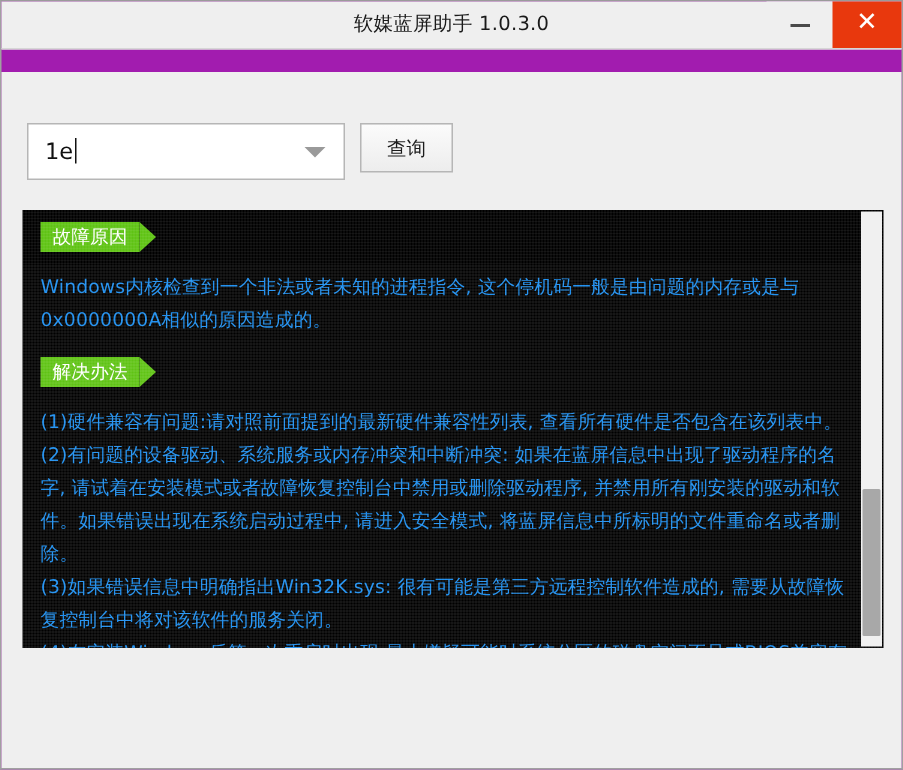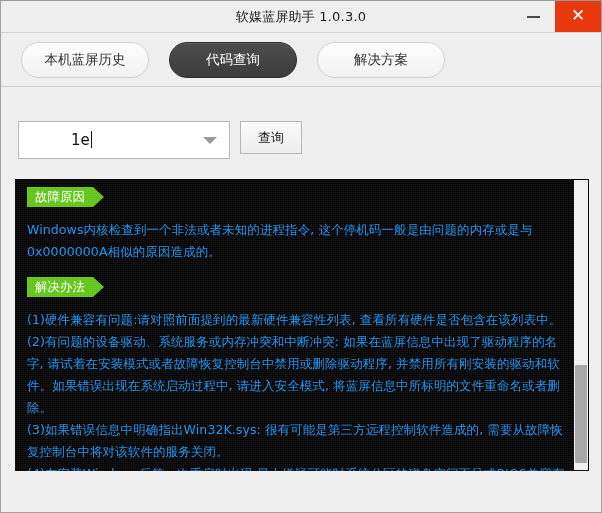--- a/index.html
+++ b/index.html
@@ -14,25 +14,26 @@
     font-family: "Liberation Sans", "DejaVu Sans", sans-serif;
   }
 
   
   .window {
     position: absolute;
     left: 0; top: 0;
     width: 602px;
     height: 513px;
     box-sizing: border-box;
-    background: #22c55e;
+    background: #a21caf;
     border: 1px solid #a0a0a0;
     border-top-color: #9a9a9a;
     display: flex;
     flex-direction: column;
+    gap: 15px;
   }
 
   
   .titlebar {
     position: relative;
     height: 31px;
     background: #efefef;
     flex: 0 0 auto;
     border-bottom: 1px solid #d6d6d6;
   }
@@ -152,21 +153,20 @@
     position: relative;
     display: flex;
     align-items: center;
   }
   .combo-value {
     padding-left: 11px;
     font-size: 15px;
     color: #111111;
     font-family: "DejaVu Sans", "Liberation Sans", sans-serif;
     position: relative;
-    margin-left: 41px;
   }
   .caret {
     display: inline-block;
     width: 1px;
     height: 17px;
     background: #111;
     margin-left: 1px;
     vertical-align: -3px;
   }
   .combo-arrow {
@@ -293,31 +293,20 @@
   <div class="titlebar">
     <div class="title-text">软媒蓝屏助手 1.0.3.0</div>
     <div class="win-btns">
       <div class="btn-min"></div>
       <div class="btn-close">
         <span class="x">✕</span>
       </div>
     </div>
   </div>
 
-  <div class="tabrow">
-    <div class="tab inactive">
-      <span>本机蓝屏历史</span>
-    </div>
-    <div class="tab active">
-      <span>代码查询</span>
-    </div>
-    <div class="tab inactive">
-      <span>解决方案</span>
-    </div>
-  </div>
 
   <div class="bodyarea">
 
 
     <div class="searchrow">
       <div class="combo">
         <span class="combo-value"><span>1e</span><span class="caret"></span></span>
         <span class="combo-arrow"></span>
       </div>
       <div class="pushbtn">

